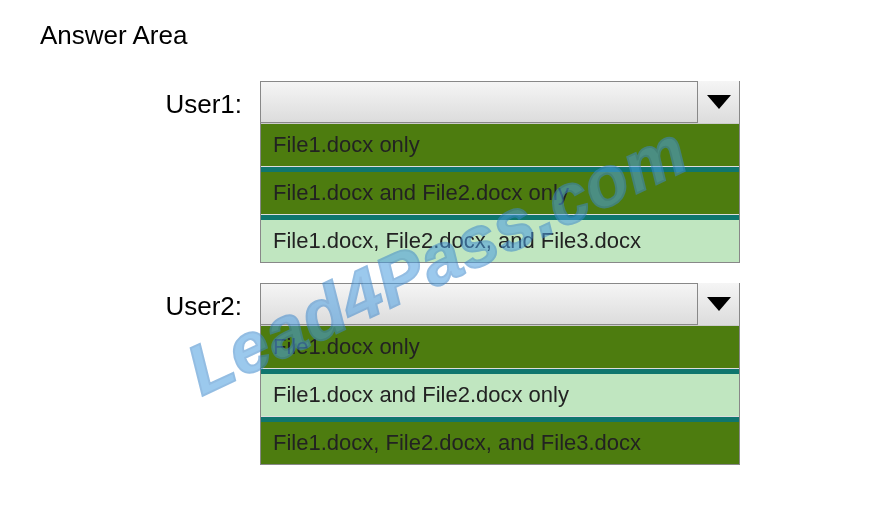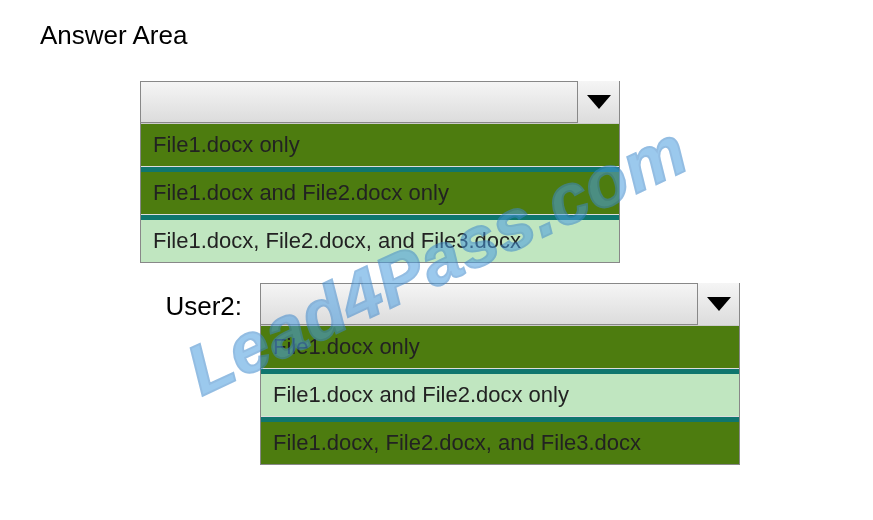--- a/index.html
+++ b/index.html
@@ -104,20 +104,21 @@
     }
   </style>
 </head>
 <body>
 
 <div class="title">Answer Area</div>
 
 <div class="form-container">
 
   <div class="field-row">
+    <div class="field-label">User1:</div>
     <div class="dropdown-group">
       <div class="dropdown-header">
         <div class="dropdown-arrow-box">
           <div class="dropdown-arrow"></div>
         </div>
       </div>
       <div class="dropdown-list">
         <div class="dropdown-option">File1.docx only</div>
         <div class="dropdown-option">File1.docx and File2.docx only</div>
         <div class="dropdown-option highlighted">File1.docx, File2.docx, and File3.docx</div>

